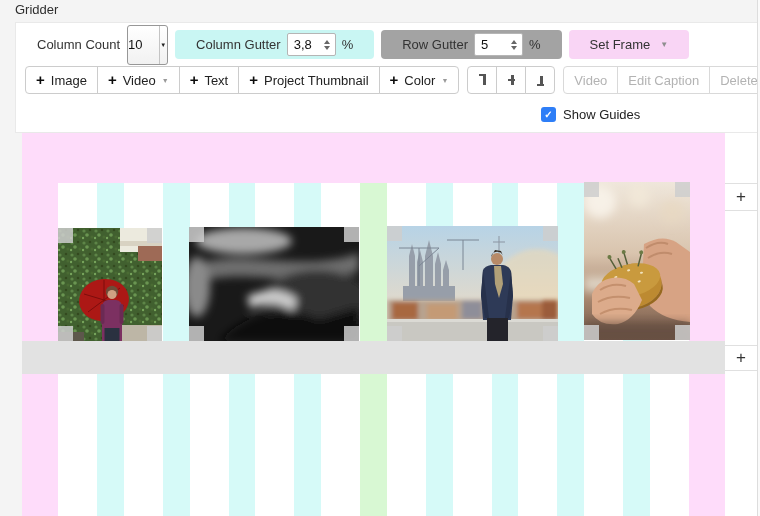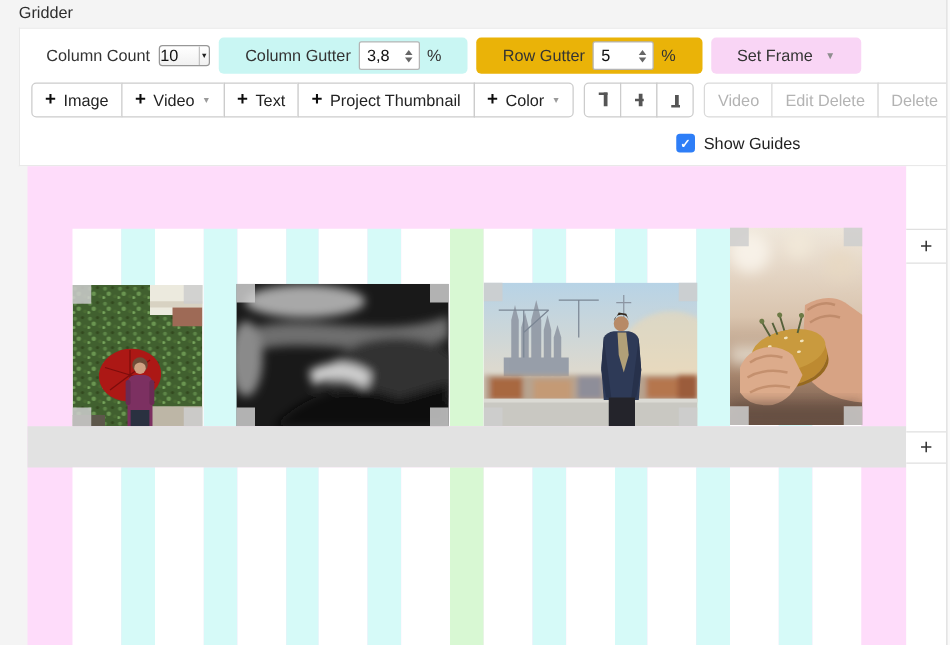--- a/index.html
+++ b/index.html
@@ -10,29 +10,29 @@
   }
   .page-title{position:absolute;left:15px;top:2px;font-size:13px;font-weight:normal;color:#2d2d2d;}
 
   
   .panel{position:absolute;left:15px;top:22px;width:742px;height:111px;background:#fff;
          border:1px solid #e9e9e9;border-right:none;box-sizing:border-box;}
   .trow{position:absolute;display:flex;align-items:center;font-size:13px;color:#333;}
   #trow1{left:21px;top:7px;gap:7px;height:29px;justify-content:flex-end;}
   #trow2{left:9px;top:43px;gap:8px;height:28px;color:#222;}
 
-  .sel{display:flex;align-items:center;width:41px;height:17px;border:1px solid #979797;
+  .sel{display:flex;align-items:center;width:41px;height:40px;border:1px solid #979797;
        border-radius:3px;background:linear-gradient(#ffffff,#f1f1f1);box-sizing:border-box;overflow:hidden;gap:16px;}
   .sel-val{flex:1;text-align:center;font-size:13px;color:#111;}
   .sel-caret{width:13px;height:100%;display:flex;align-items:center;justify-content:center;
              font-size:6px;color:#222;border-left:1px solid #c4c4c4;}
 
   .ctl-group{height:29px;border-radius:4px;display:flex;align-items:center;gap:6px;padding:0 21px;}
   .cyanbg{background:#c9f6f3;}
-  .graybg{background:#eab308;}
+  .graybg{background:#a3a3a3;}
   .pinkbg{background:#f9d5f5;}
 
   .num-input{display:flex;align-items:center;height:23px;background:#fff;border:1px solid #b5b5b5;
              border-radius:2px;box-sizing:border-box;padding-right:2px;}
   .num-input input{width:28px;border:none;outline:none;background:transparent;font-size:13px;
                    padding:0 0 0 6px;font-family:inherit;color:#111;}
   .stepper{width:11px;height:100%;display:flex;flex-direction:column;align-items:center;justify-content:center;gap:2px;}
   .spin-up{width:0;height:0;border-left:3.5px solid transparent;border-right:3.5px solid transparent;border-bottom:4.5px solid #666;}
   .spin-down{width:0;height:0;border-left:3.5px solid transparent;border-right:3.5px solid transparent;border-top:4.5px solid #666;}
 
@@ -176,21 +176,21 @@
             <rect x="8" y="6" width="3" height="5" fill="#555"></rect>
         </svg>
       </div>
     </div>
 
     <div class="seg disabled">
       <div class="btn">
           <span>Video</span>
         </div>
       <div class="btn">
-          <span>Edit Delete</span>
+          <span>Edit Caption</span>
         </div>
       <div class="btn">
           <span>Delete</span>
         </div>
     </div>
   </div>
 
   <div class="show-guides">
     <div class="checkbox" id="show-guides-checkbox" style="background: rgb(46, 126, 247);">
       <span>✓</span>

